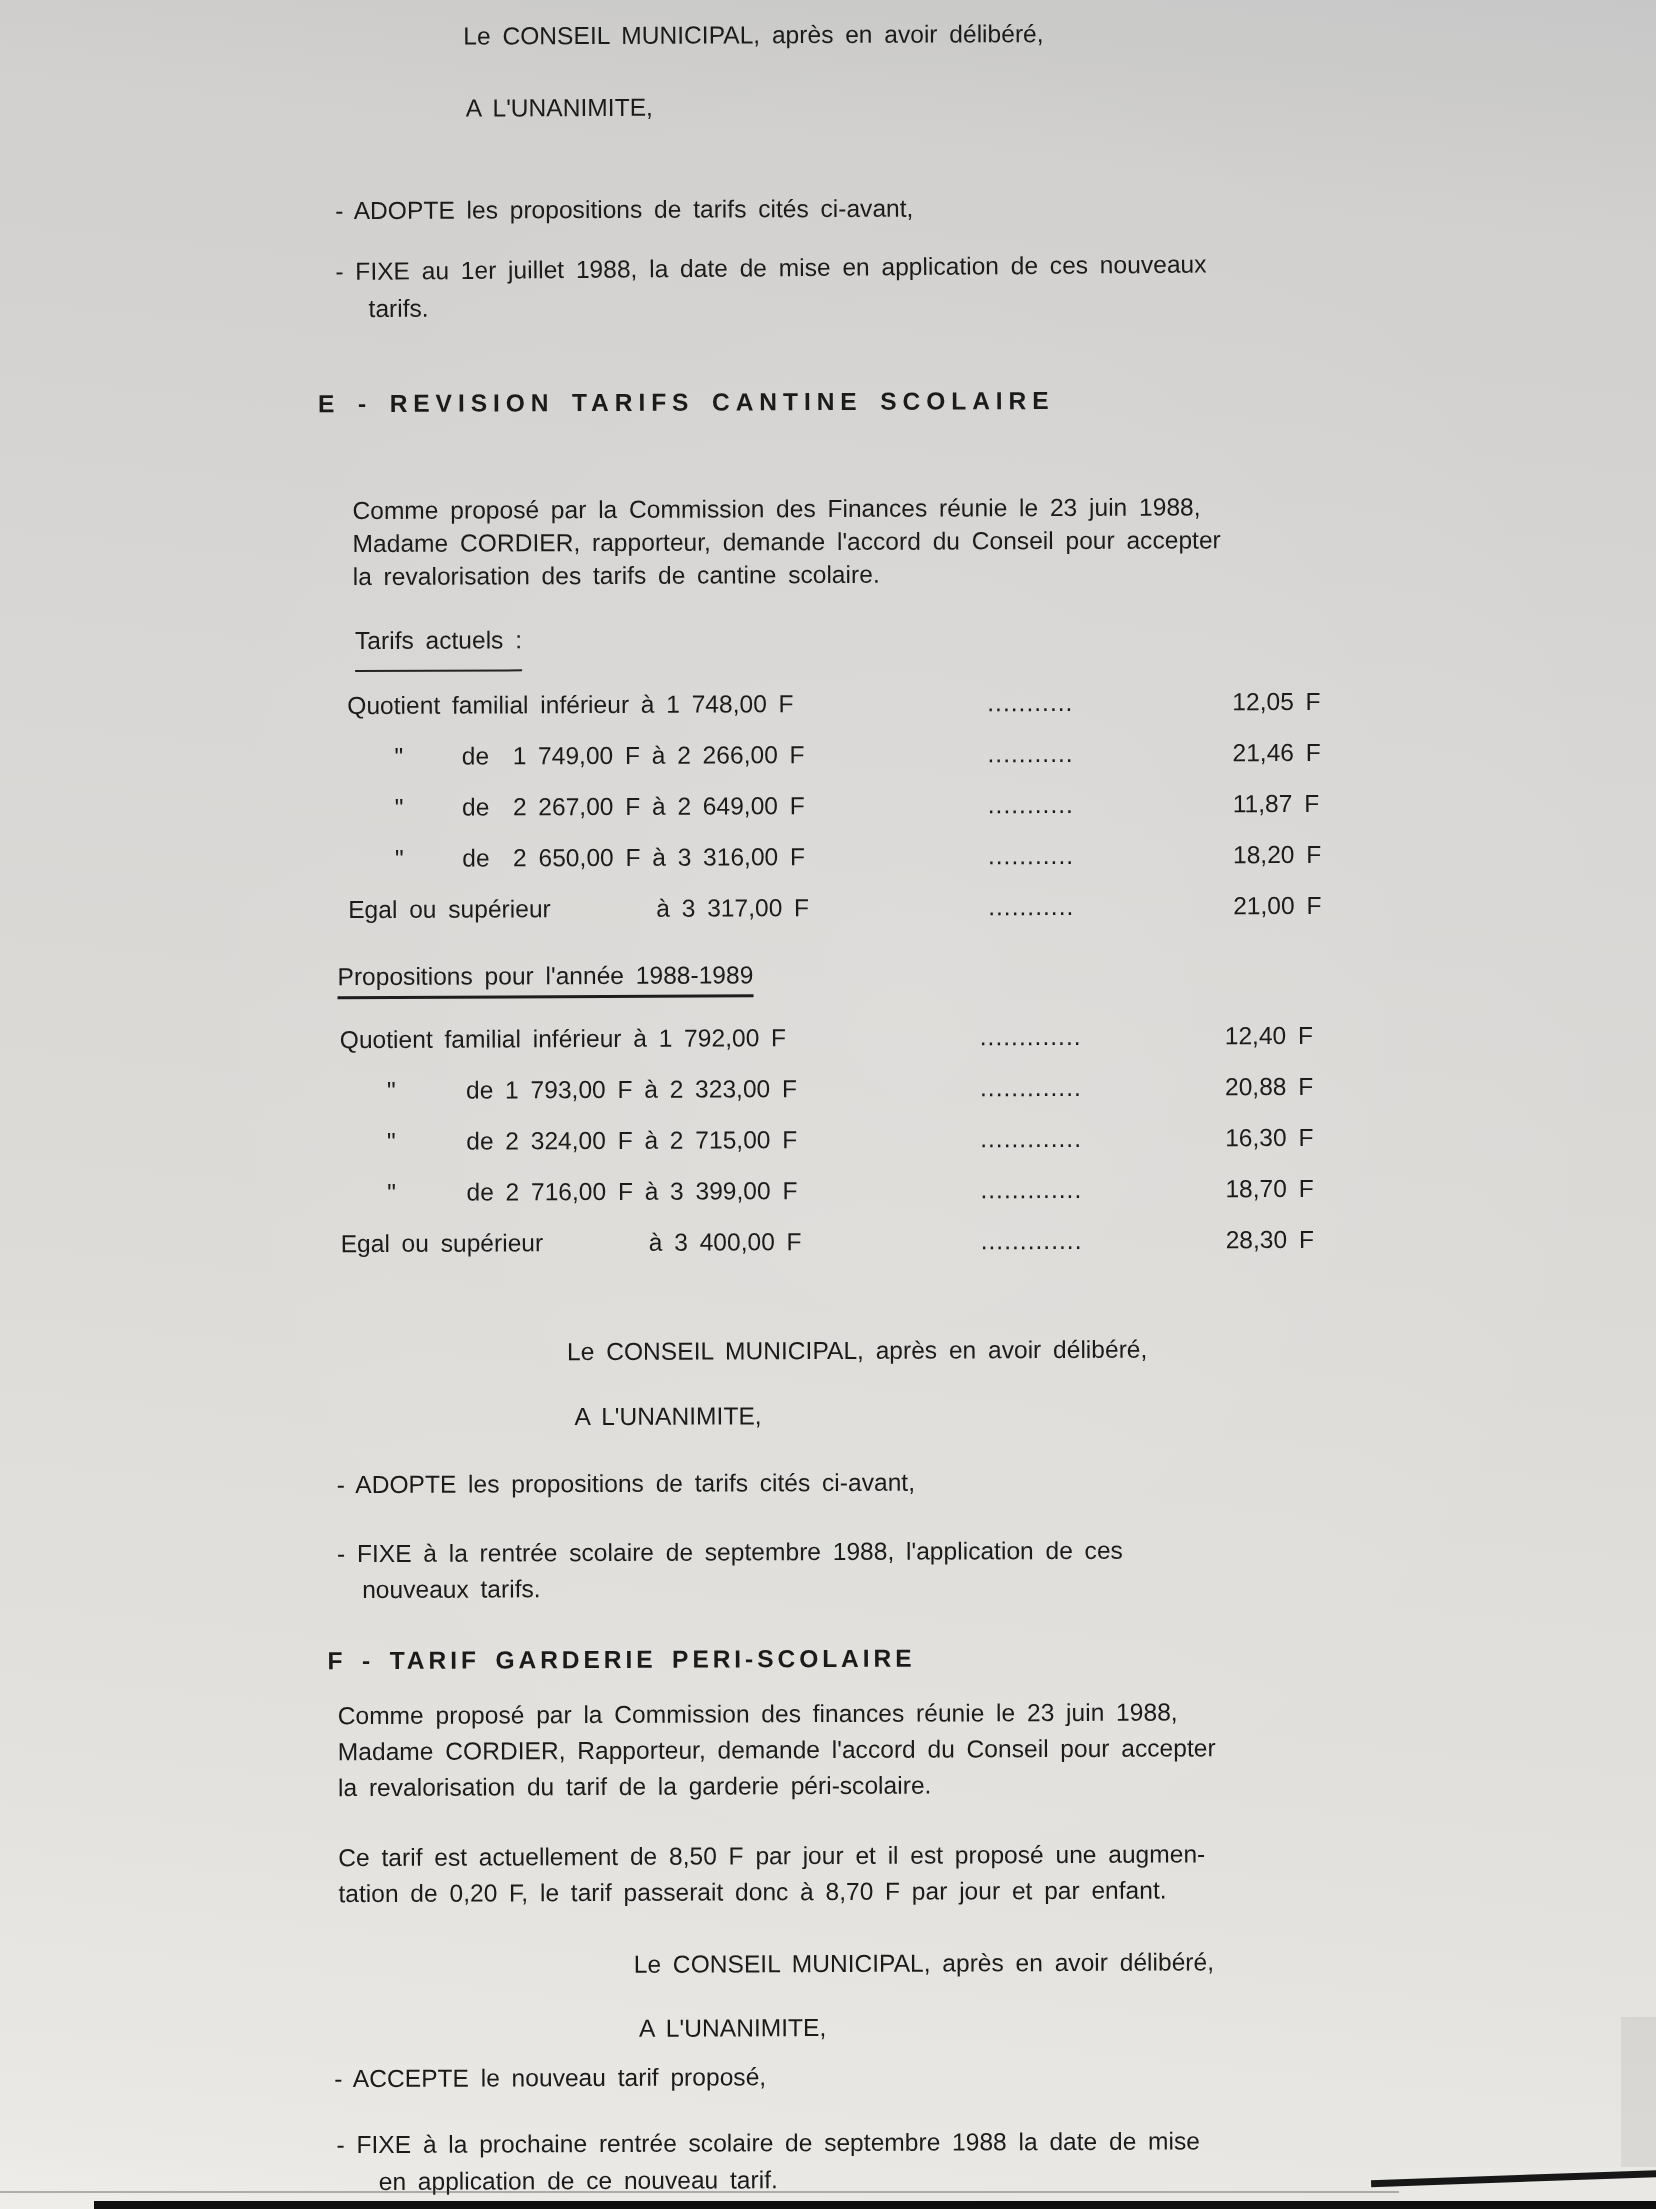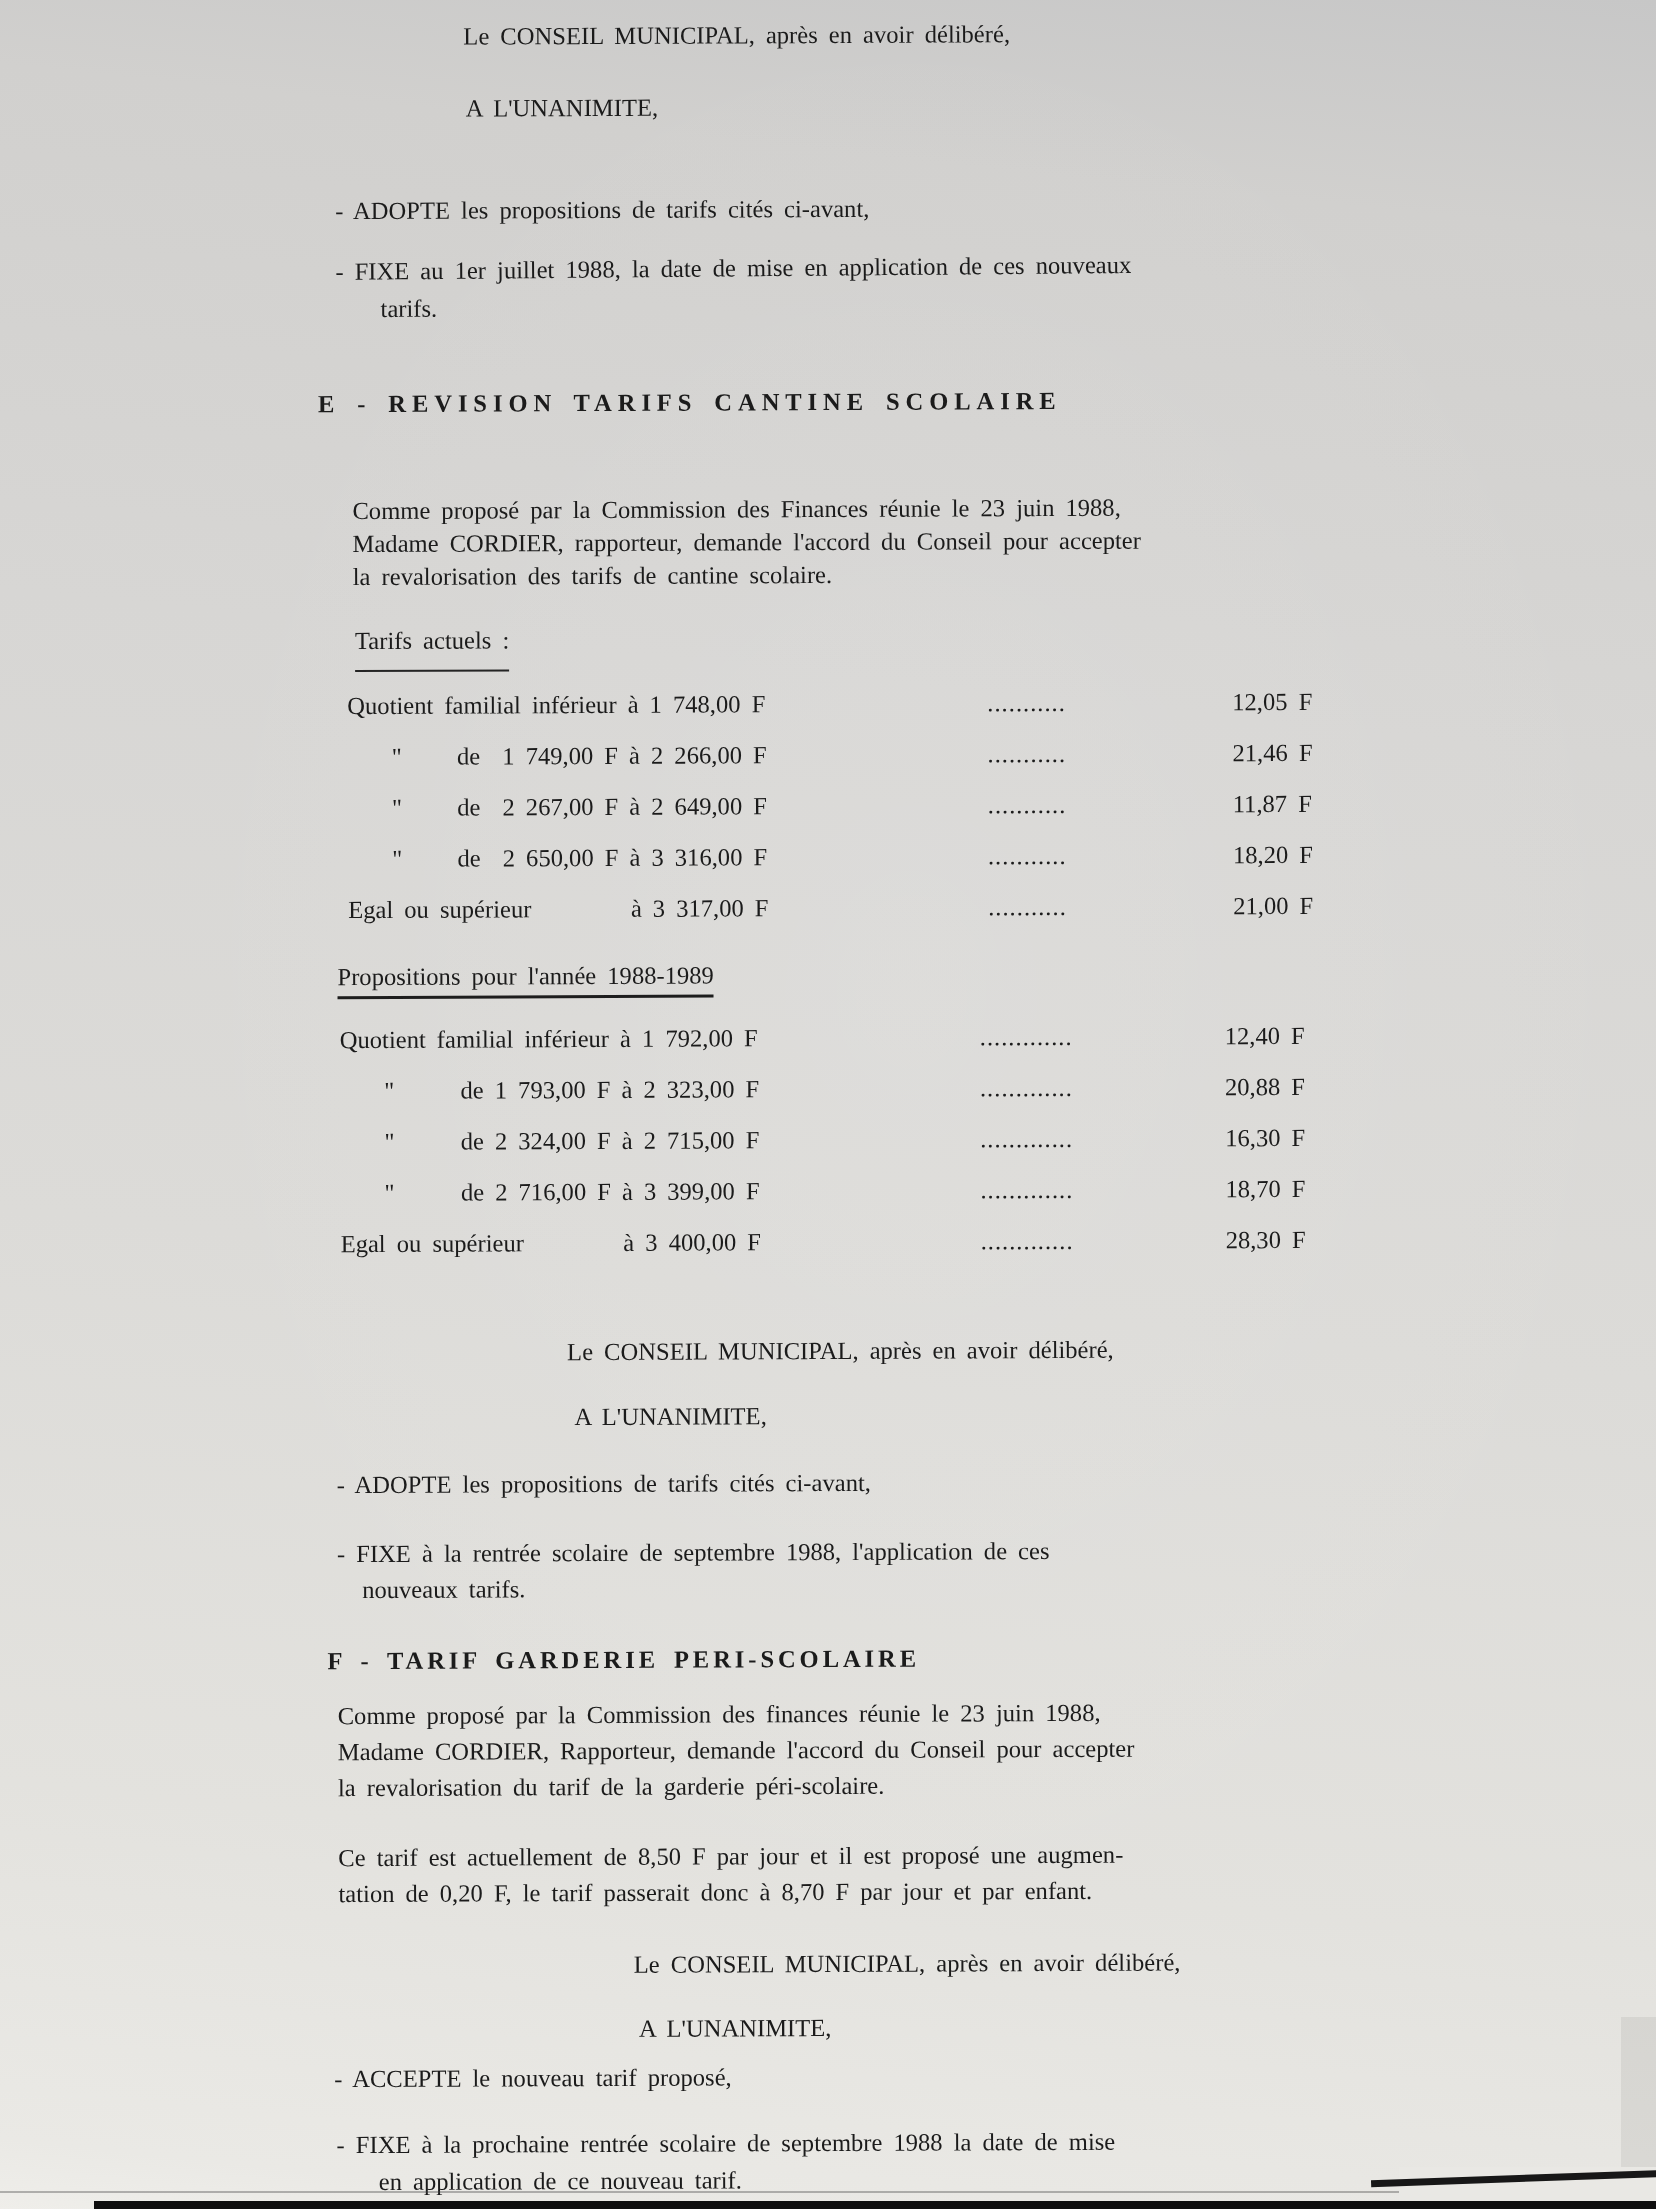--- a/index.html
+++ b/index.html
@@ -3,21 +3,21 @@
 <meta charset="utf-8">
 <style>
   html,body{margin:0;padding:0;background:#9a9a9a;}
   .page{
     position:relative;
     width:1657px;height:2210px;
     overflow:hidden;
     background:
       radial-gradient(ellipse at 55% 45%, rgba(255,255,255,0.10), rgba(0,0,0,0) 60%),
       linear-gradient(186deg,#c7c7c7 0%,#d1d0ce 10%,#d7d6d4 32%,#dcdbd8 58%,#e3e2de 82%,#eae9e5 97%,#efeeea 100%);
-    font-family:Liberation Serif, serif;
+    font-family:Liberation Sans, sans-serif;
     color:#1b1b1b;
     font-size:24.6px;
     word-spacing:4.9px;
   }
   .content{position:absolute;left:0;top:0;width:100%;height:100%;transform:rotate(-0.25deg);}
   .line{position:absolute;white-space:pre;line-height:1.2;}
   .h-bold{font-weight:bold;letter-spacing:5.9px;}
   .h-bold-f{font-weight:bold;letter-spacing:3.9px;}
   .u1{border-bottom:2px solid #242424;padding-bottom:16px;}
   .u2{border-bottom:3px solid #1d1d1d;padding-bottom:5.9px;}
@@ -39,21 +39,21 @@
 </head>
 <body>
 
 <div class="page">
   <div class="content">
 
     <div class="line" style="left:468px;top:19.7px;">Le CONSEIL MUNICIPAL, après en avoir délibéré,</div>
     <div class="line" style="left:470px;top:92px;">A L'UNANIMITE,</div>
     <div class="line" style="left:339px;top:194px;">- ADOPTE les propositions de tarifs cités ci-avant,</div>
     <div class="line" style="left:339px;top:253px;transform:rotate(-0.25deg);">- FIXE au 1er juillet 1988, la date de mise en application de ces nouveaux</div>
-    <div class="line" style="left:384px;top:292px;">tarifs.</div>
+    <div class="line" style="left:372px;top:292px;">tarifs.</div>
 
     <div class="line h-bold" style="left:321px;top:387px;">E - REVISION TARIFS CANTINE SCOLAIRE</div>
 
     <div class="para" style="left:355px;top:495px;">
       <div class="pline">Comme proposé par la Commission des Finances réunie le 23 juin 1988,</div>
       <div class="pline">Madame CORDIER, rapporteur, demande l'accord du Conseil pour accepter</div>
       <div class="pline">la revalorisation des tarifs de cantine scolaire.</div>
     </div>
 
     <div class="line" style="left:357px;top:624px;"><span class="u1">Tarifs actuels :</span></div>

